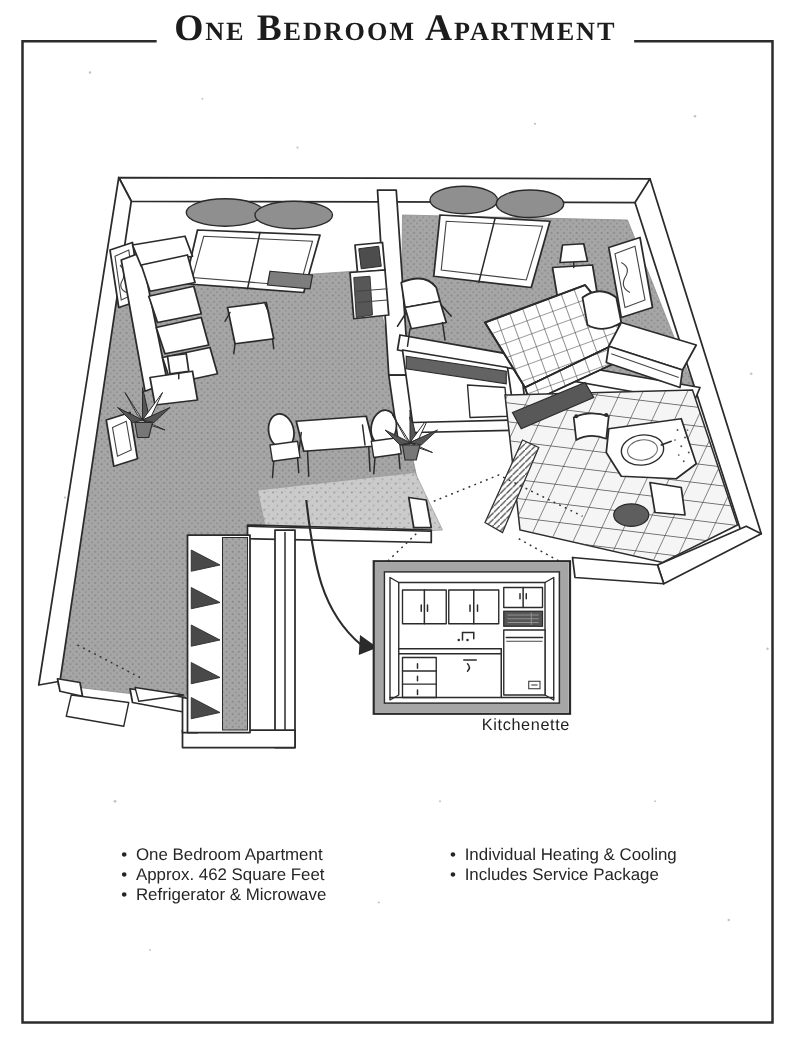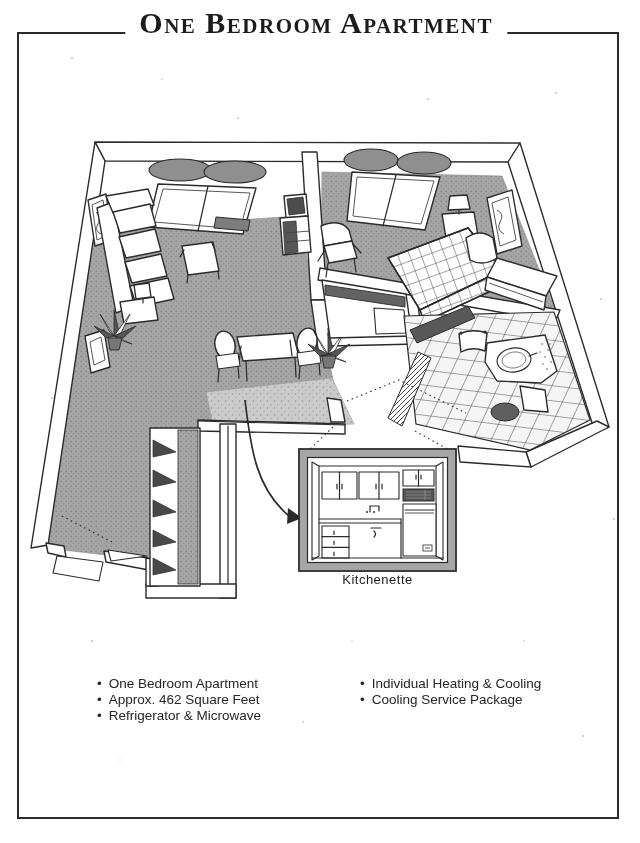--- a/index.html
+++ b/index.html
@@ -11,21 +11,21 @@
          background:#ffffff;padding:0 14px;white-space:nowrap;
          font-family:"Liberation Serif",serif;font-weight:700;font-size:30px;
          font-variant:small-caps;letter-spacing:1.5px;color:#1c1c1c;}
   #plan-svg{position:absolute;left:0;top:0;}
   .w{fill:#ffffff;stroke:#2b2b2b;stroke-width:1.4;stroke-linejoin:round;}
   .w2{fill:#ffffff;stroke:#2b2b2b;stroke-width:1.1;stroke-linejoin:round;}
   .md{fill:#8f8f8f;stroke:#2b2b2b;stroke-width:1.1;}
   .ln{stroke:#2b2b2b;fill:none;stroke-width:1.2;stroke-linecap:round;}
   .thin{stroke:#444444;fill:none;stroke-width:0.9;}
   .dot{stroke:#333333;fill:none;stroke-width:1.2;stroke-dasharray:1.5 3.5;}
-  #kitchenette-label{position:absolute;left:299px;top:572px;width:157px;text-align:center;
+  #kitchenette-label{position:absolute;left:299px;top:572px;width:157px;text-align:right;
          font-size:13px;color:#222222;letter-spacing:0.5px;}
   .features{position:absolute;color:#262626;}
   #features-left{left:97px;top:676px;}
   #features-right{left:360px;top:676px;}
   .feature-line{display:flex;gap:7px;font-size:13.5px;line-height:15.8px;}
   .bullet{font-size:13.5px;}
 </style>
 </head>
 <body>
 
@@ -352,17 +352,17 @@
     </div>
   </div>
 
   <div id="features-right" class="features">
     <div class="feature-line">
       <span class="bullet">•</span>
       <span>Individual Heating &amp; Cooling</span>
     </div>
     <div class="feature-line">
       <span class="bullet">•</span>
-      <span>Cooling Service Package</span>
+      <span>Includes Service Package</span>
     </div>
   </div>
 
 </div>
 
 </body></html>

